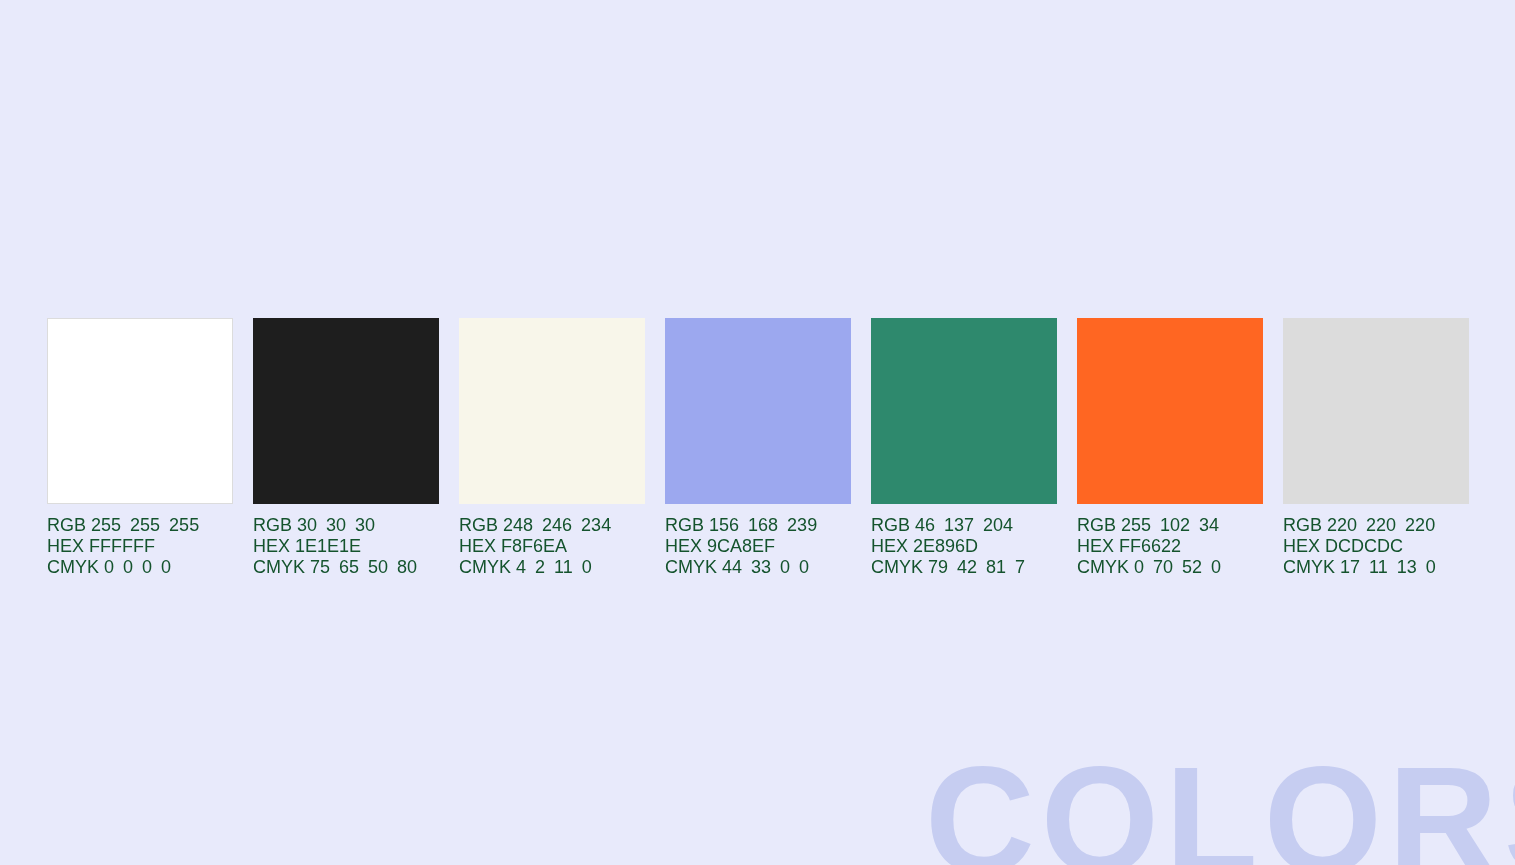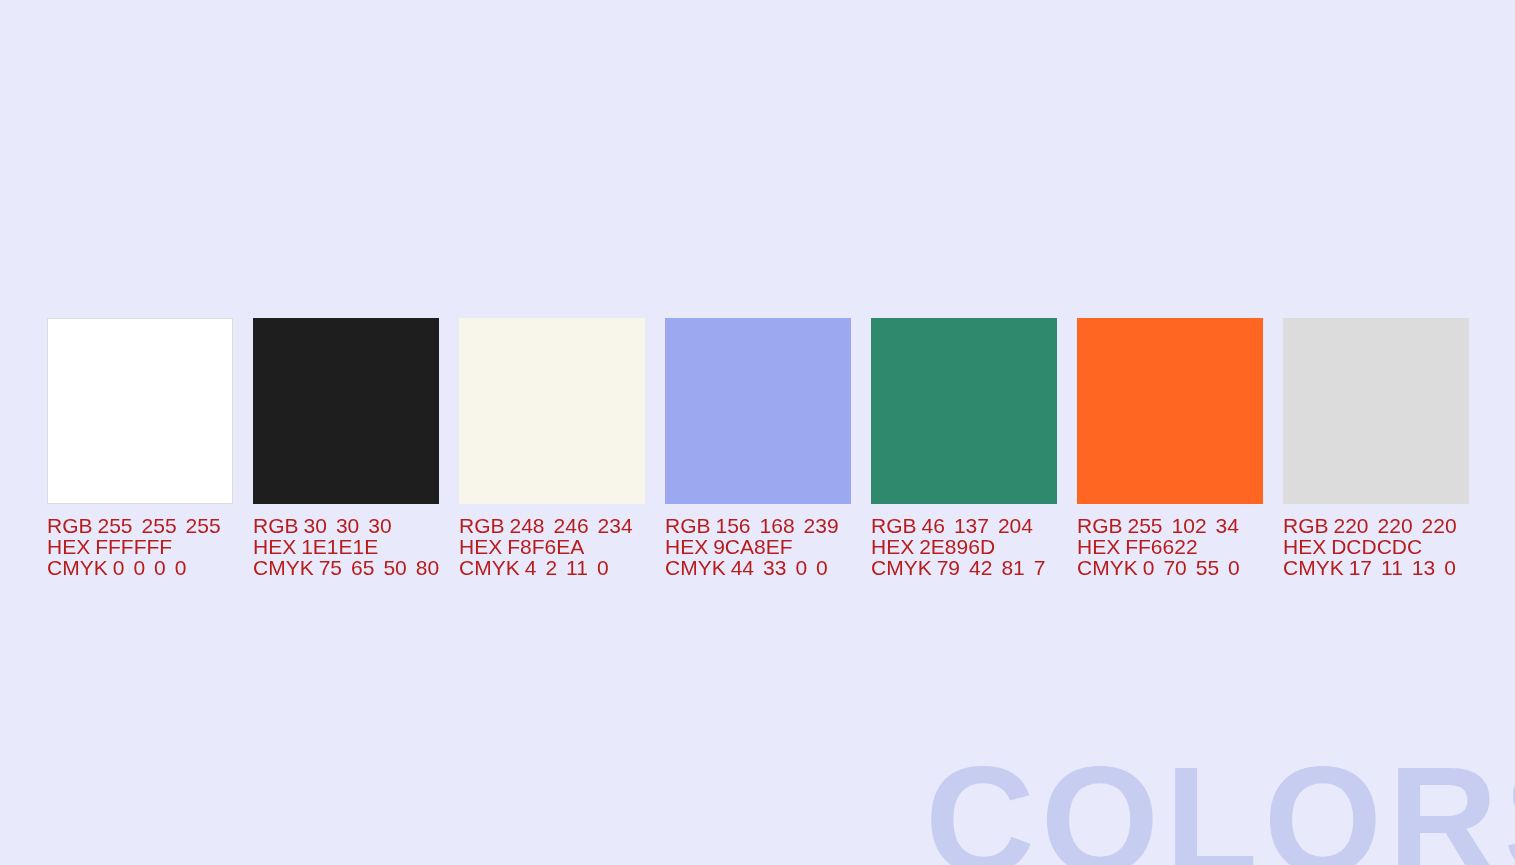--- a/index.html
+++ b/index.html
@@ -65,23 +65,23 @@
   }
 
   .swatch-chip {
     width: 186px;
     height: 186px;
     box-sizing: border-box;
   }
 
   .swatch-info {
     margin-top: 11px;
-    font-size: 21px;
+    font-size: 18px;
     line-height: 21.2px;
-    color: #b91c1c;
+    color: #14532d;
     white-space: nowrap;
   }
 
   .info-row {
     display: flex;
     flex-direction: row;
     align-items: baseline;
     white-space: nowrap;
   }
   .info-key {
@@ -261,21 +261,21 @@
             <span class="info-key">HEX</span>
             <span class="info-vals">
               <span class="info-val single">FF6622</span>
             </span>
           </div>
           <div class="info-row">
             <span class="info-key">CMYK</span>
             <span class="info-vals">
               <span class="info-val">0</span>
               <span class="info-val">70</span>
-              <span class="info-val">55</span>
+              <span class="info-val">52</span>
               <span class="info-val">0</span>
             </span>
           </div>
         </div>
       </div>
       <div class="swatch-cell">
         <div class="swatch-chip" style="background: rgb(220, 220, 220);"></div>
         <div class="swatch-info">
           <div class="info-row">
             <span class="info-key">RGB</span>

